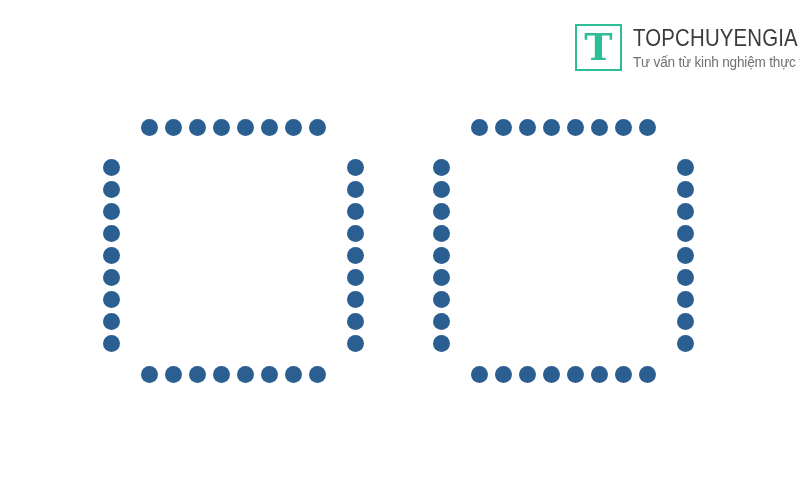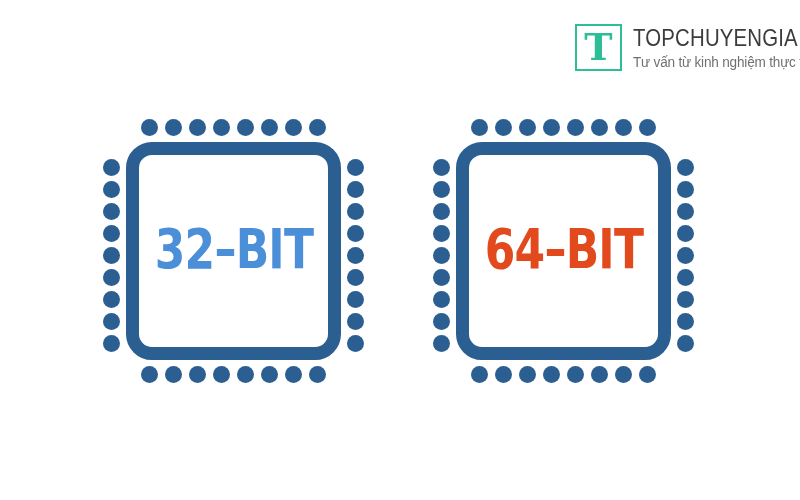--- a/index.html
+++ b/index.html
@@ -111,23 +111,20 @@
         <span class="pin"></span>
         <span class="pin"></span>
         <span class="pin"></span>
         <span class="pin"></span>
         <span class="pin"></span>
         <span class="pin"></span>
         <span class="pin"></span>
         <span class="pin"></span>
         <span class="pin"></span>
       </div>
-    <div class="chip-body">
-      <span class="chip-label" style="color: rgb(74, 143, 216);">32–BIT</span>
-    </div>
     <div class="pins pins-right">
         <span class="pin"></span>
         <span class="pin"></span>
         <span class="pin"></span>
         <span class="pin"></span>
         <span class="pin"></span>
         <span class="pin"></span>
         <span class="pin"></span>
         <span class="pin"></span>
         <span class="pin"></span>
@@ -159,23 +156,20 @@
         <span class="pin"></span>
         <span class="pin"></span>
         <span class="pin"></span>
         <span class="pin"></span>
         <span class="pin"></span>
         <span class="pin"></span>
         <span class="pin"></span>
         <span class="pin"></span>
         <span class="pin"></span>
       </div>
-    <div class="chip-body">
-      <span class="chip-label" style="color: rgb(226, 73, 28);">64–BIT</span>
-    </div>
     <div class="pins pins-right">
         <span class="pin"></span>
         <span class="pin"></span>
         <span class="pin"></span>
         <span class="pin"></span>
         <span class="pin"></span>
         <span class="pin"></span>
         <span class="pin"></span>
         <span class="pin"></span>
         <span class="pin"></span>

